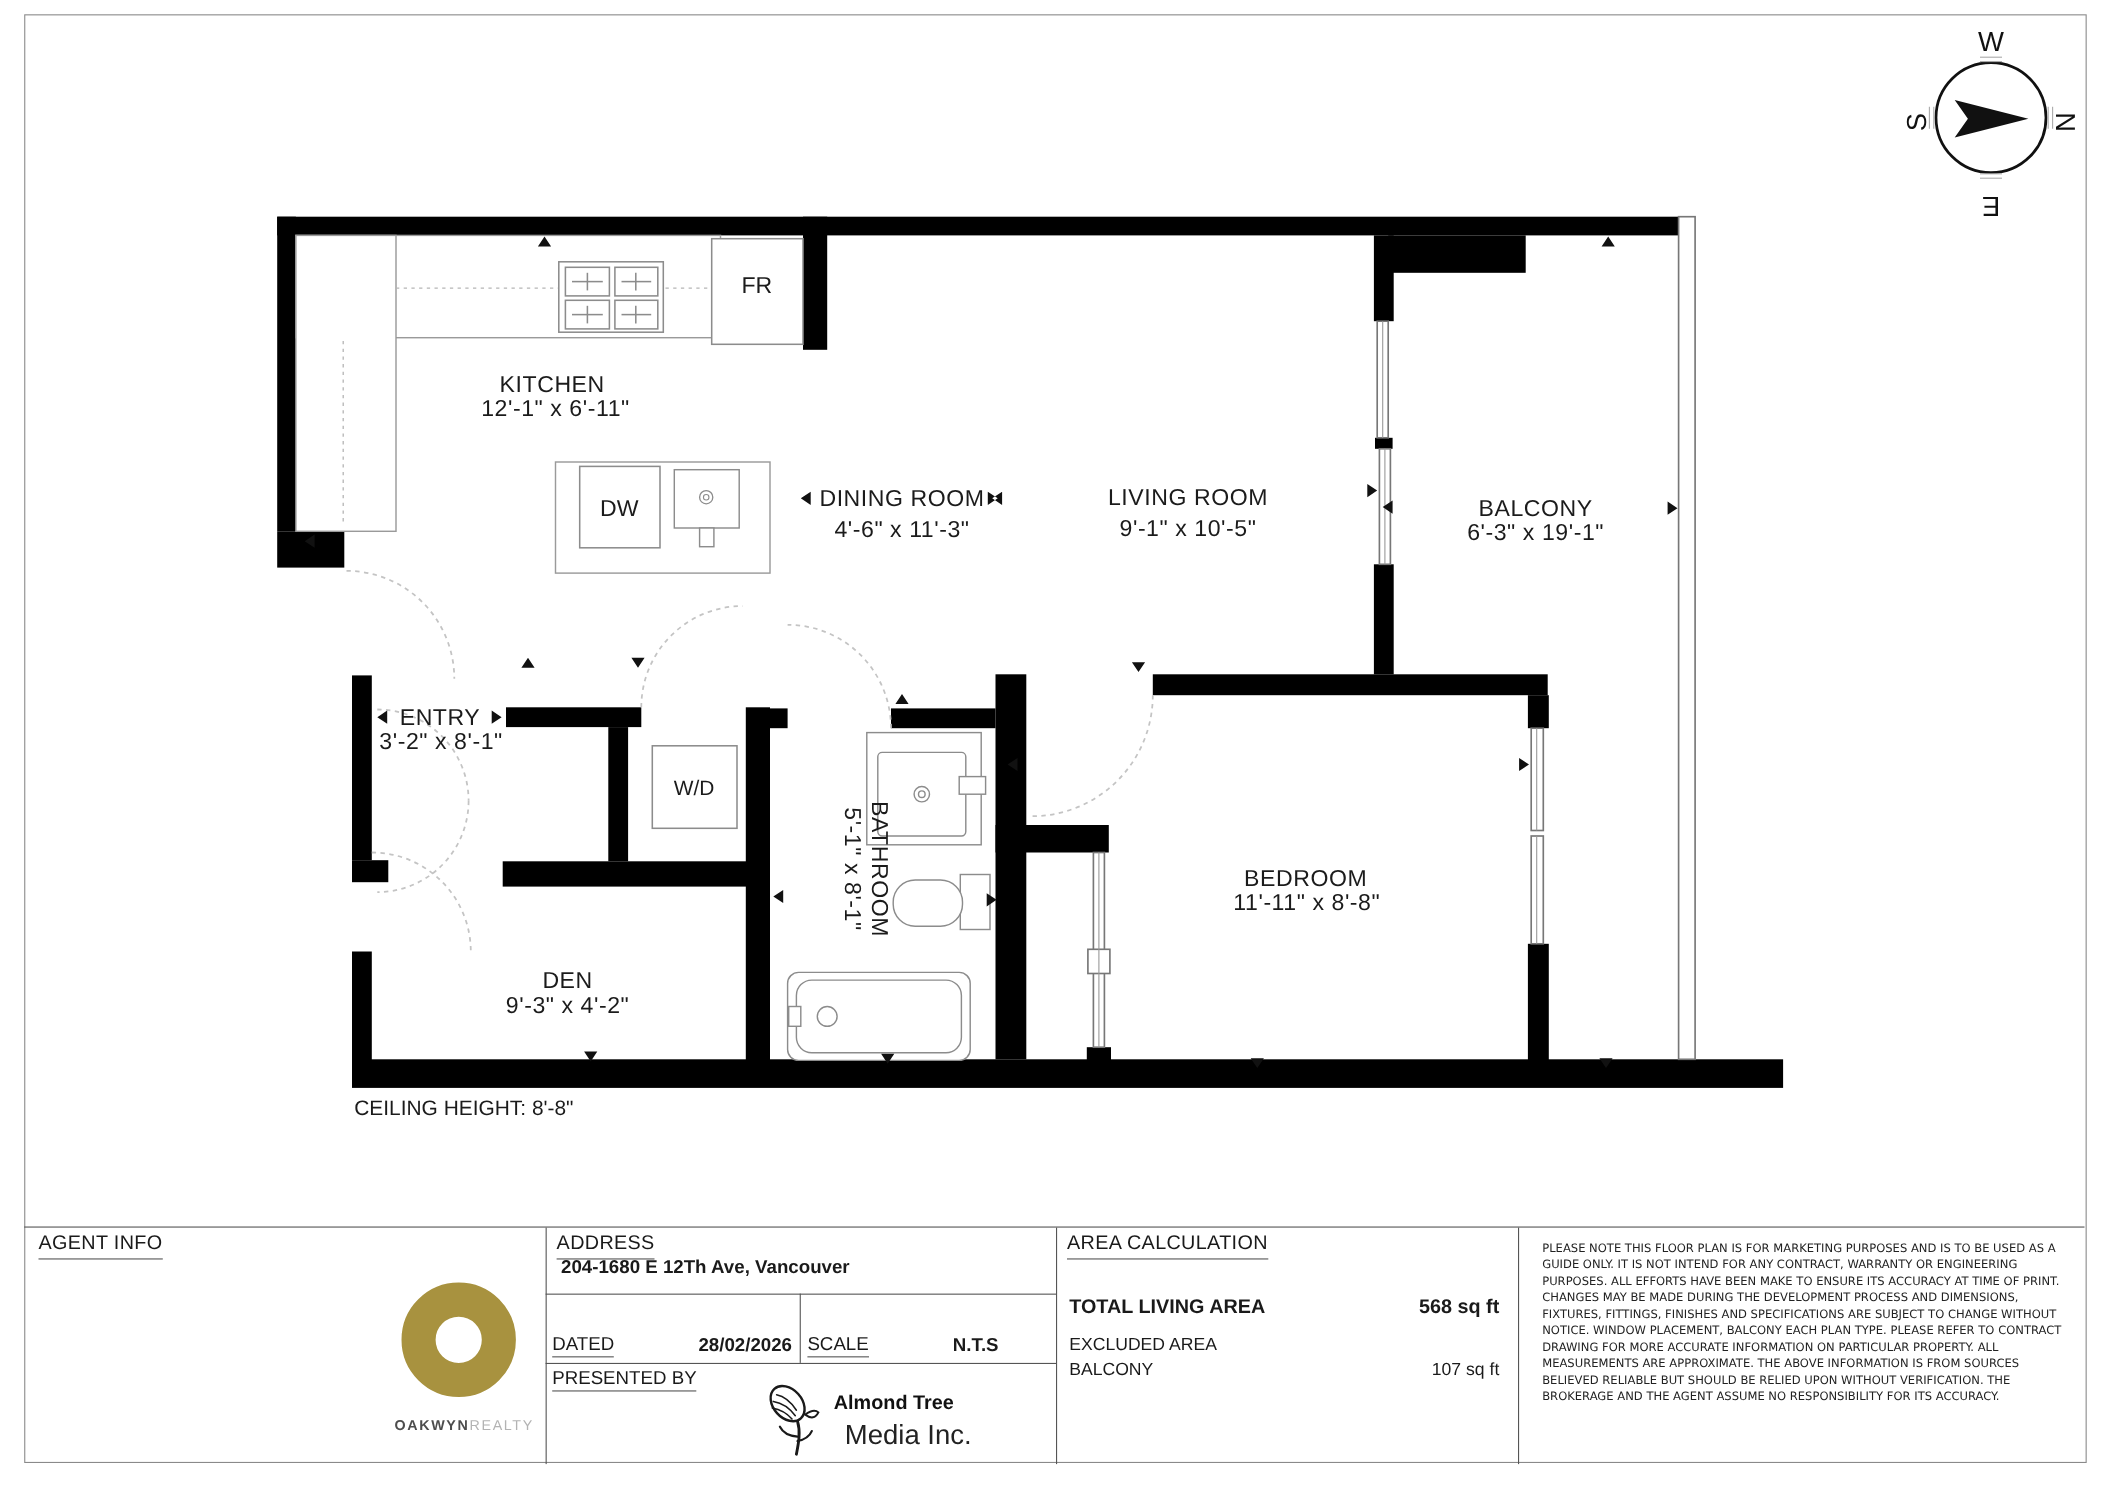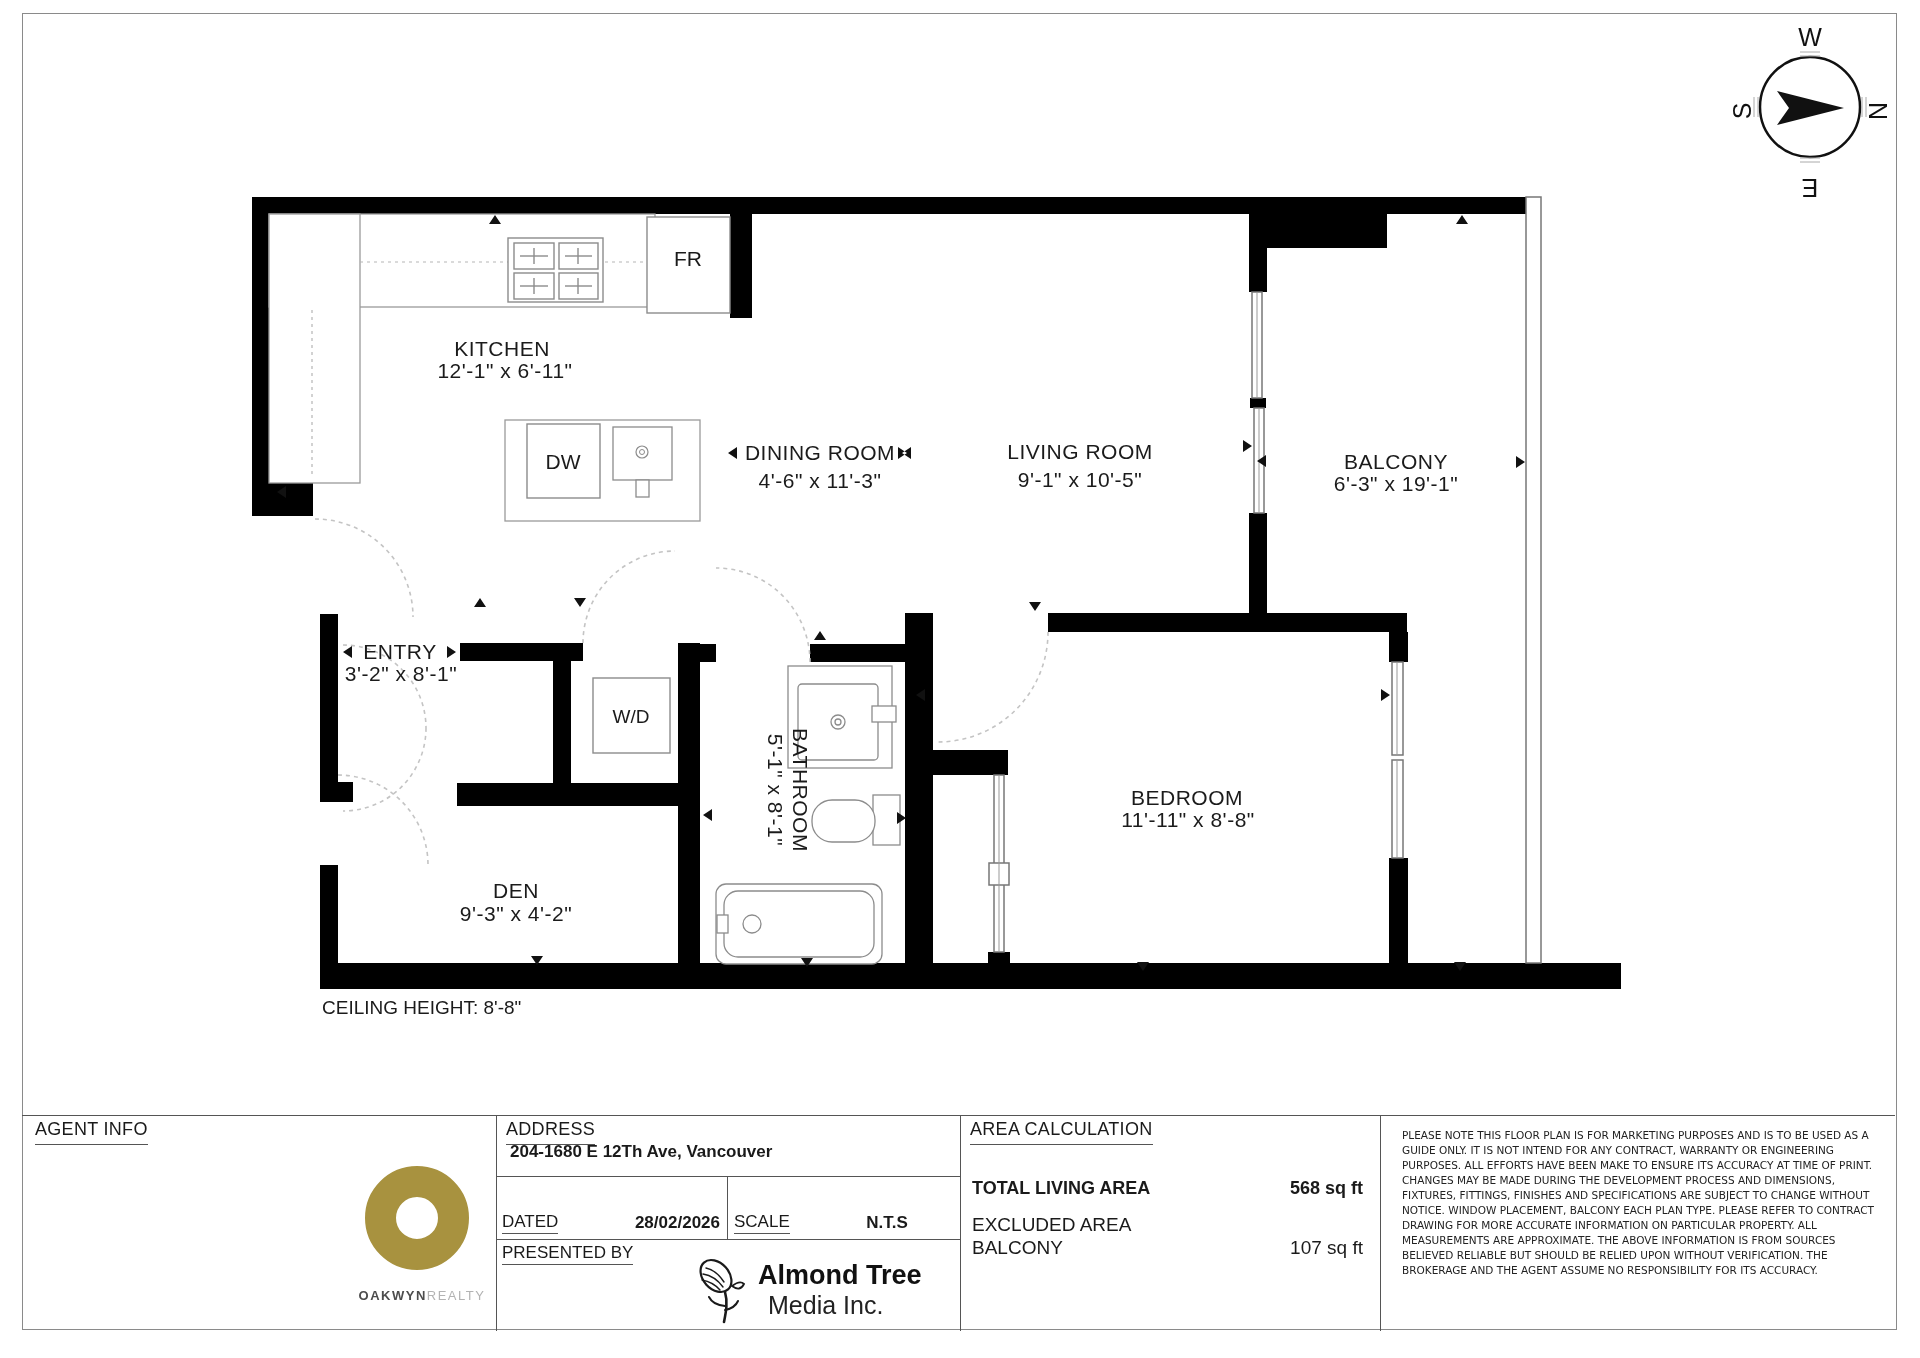--- a/index.html
+++ b/index.html
@@ -19,24 +19,24 @@
   .agent-lines{position:absolute;left:13px;top:50px;font-size:17px;font-weight:bold;line-height:19.5px;color:#111;}
   .donut{position:absolute;left:343px;top:50px;width:42px;height:42px;border:31px solid #a8923f;border-radius:50%;}
   .brand{position:absolute;left:330px;top:172px;width:140px;text-align:center;font-size:13px;letter-spacing:1.5px;white-space:nowrap;}
   .brand .b1{color:#4d4d4d;font-weight:bold;}
   .brand .b2{color:#b3b3b3;}
   .addr-val{position:absolute;left:14px;top:26px;font-size:17px;font-weight:bold;}
   .hline{position:absolute;left:0;right:0;height:1px;background:#555;}
   .lbl{font-size:17px;display:inline-block;border-bottom:1px solid #555;padding-bottom:1px;}
   .val{font-size:17px;font-weight:bold;}
   .area-row{position:absolute;font-size:18px;font-weight:bold;}
-  .area-row2{position:absolute;font-size:19px;}
+  .area-row2{position:absolute;font-size:16px;}
   .disc{position:absolute;left:22px;top:12px;width:474px;font-family:"DejaVu Sans",sans-serif;
         font-size:10.5px;line-height:15px;color:#222;}
-  .almond-name{font-size:27px;font-weight:bold;color:#111;line-height:27px;}
+  .almond-name{font-size:18px;font-weight:bold;color:#111;line-height:27px;}
   .almond-sub{font-size:25px;color:#222;margin-top:2px;margin-left:10px;}
 </style>
 </head>
 <body>
 
 <div id="page">
   <div id="page-border"></div>
 
   
   <svg width="1920" height="1115" viewBox="0 0 1920 1115">

